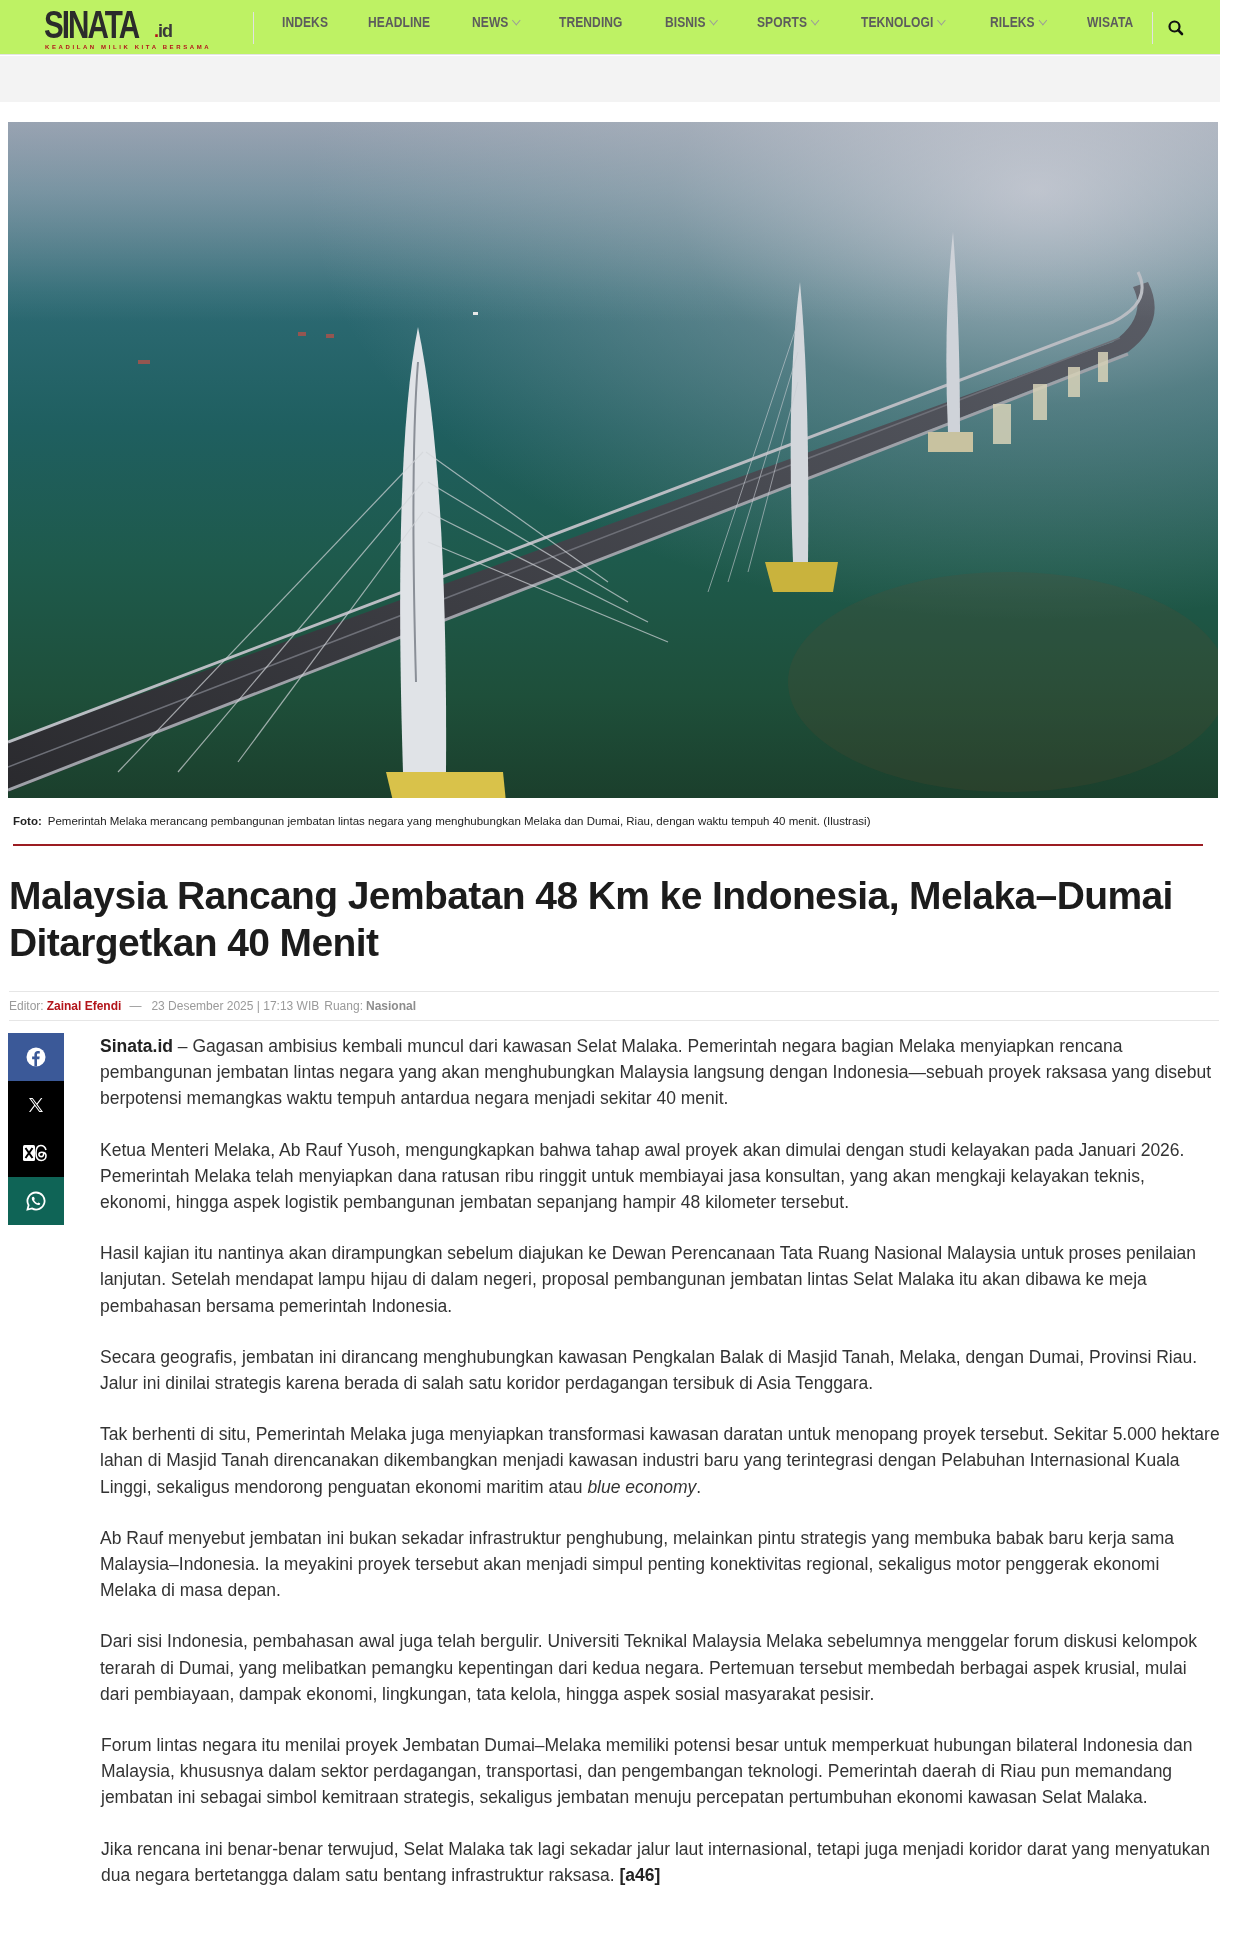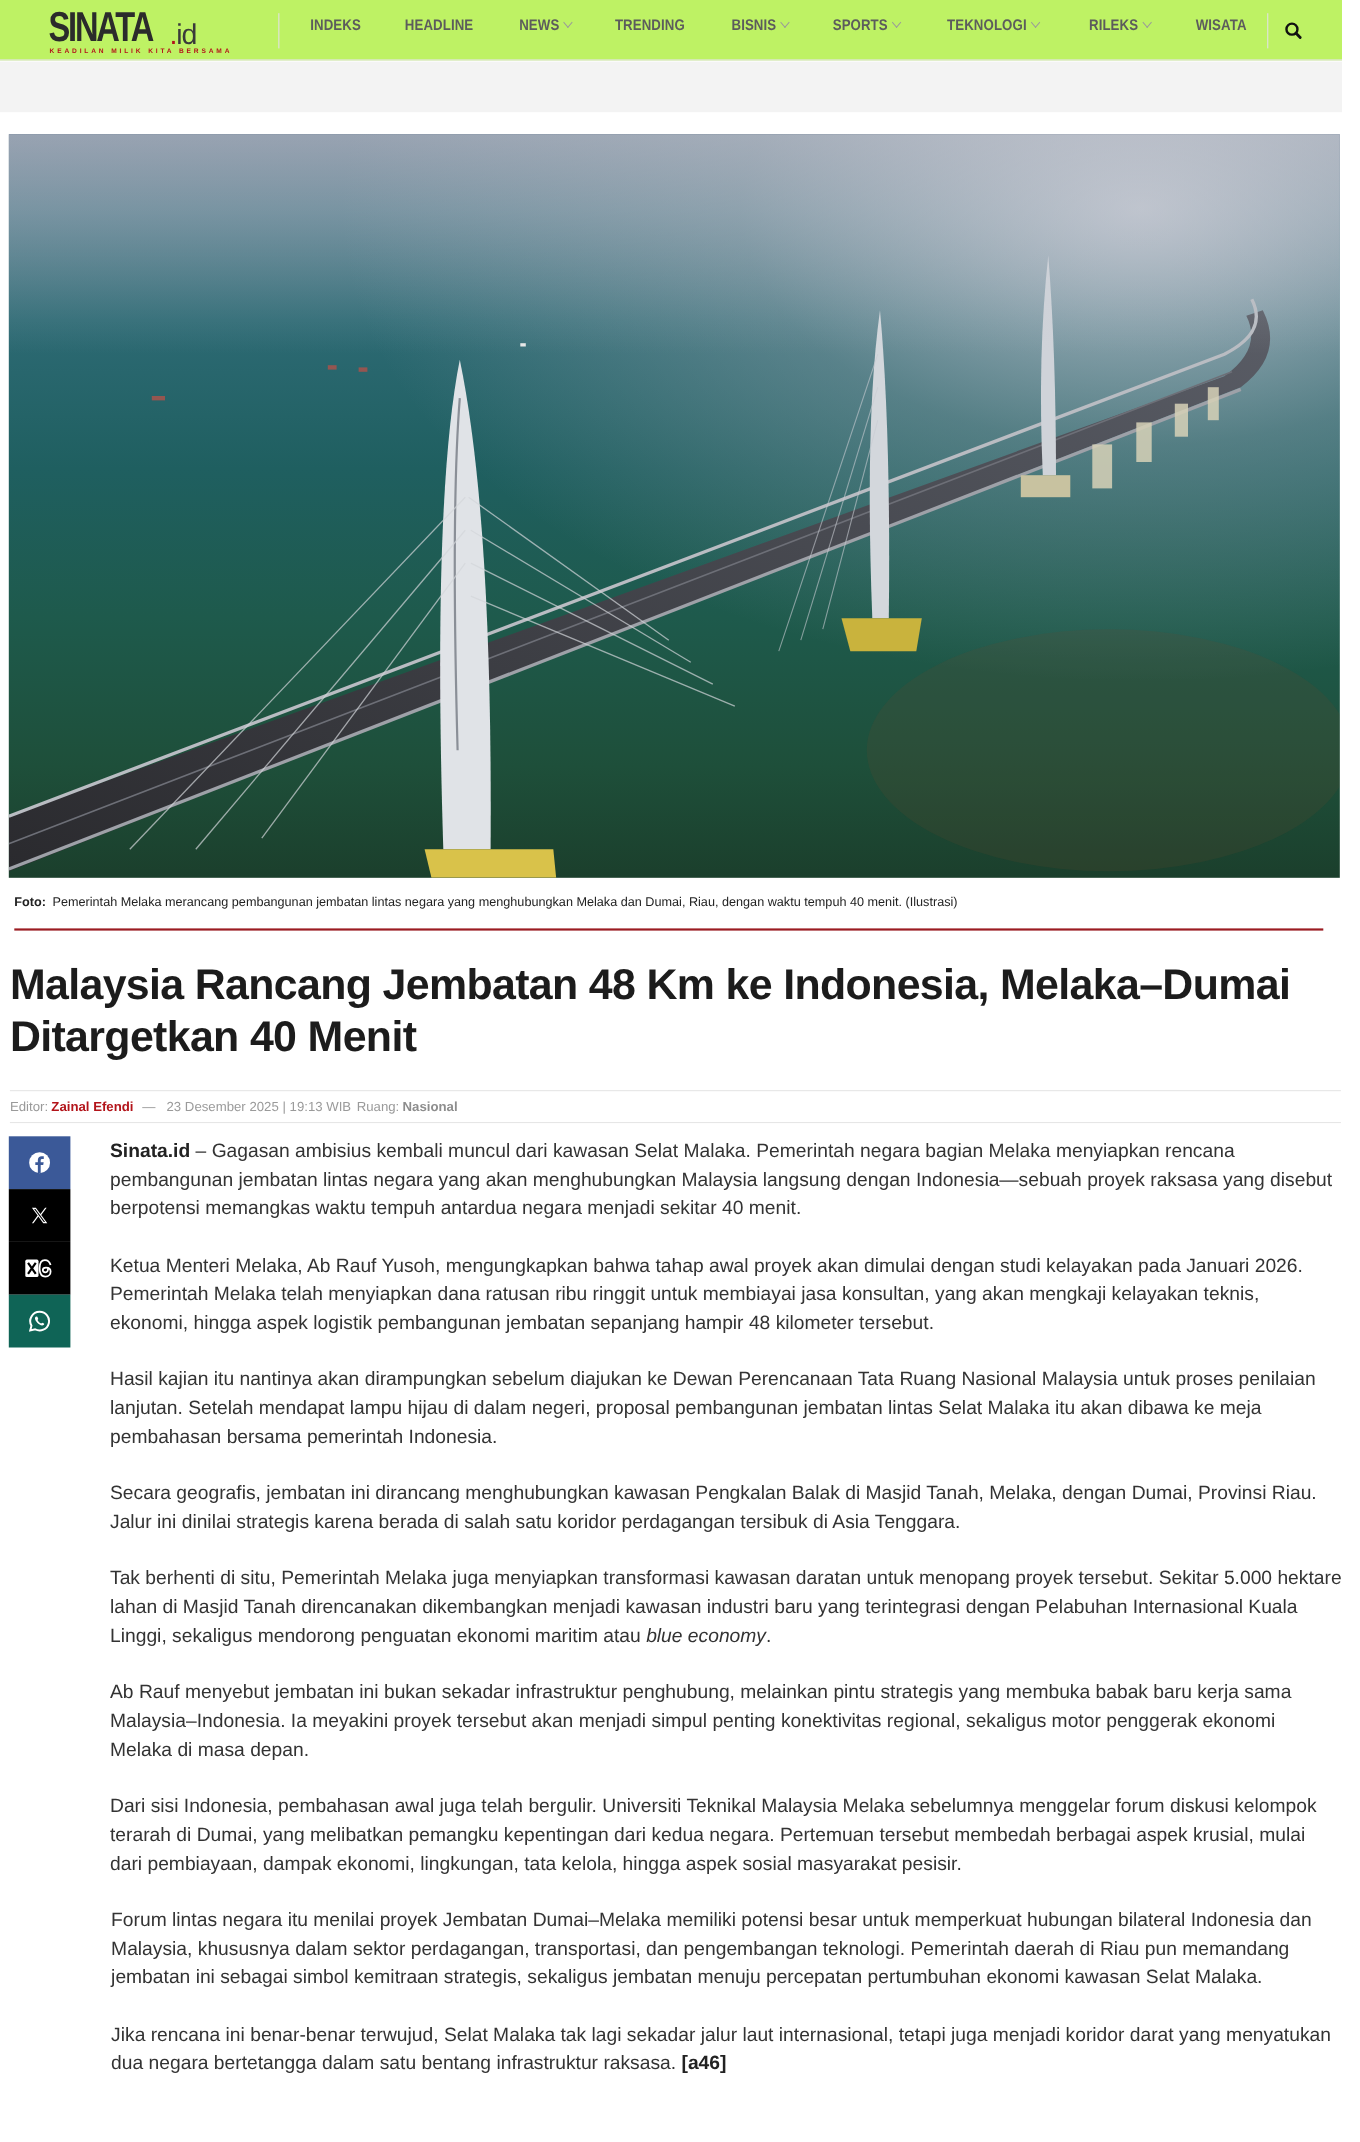--- a/index.html
+++ b/index.html
@@ -4,21 +4,21 @@
 <style>
   * { box-sizing: border-box; margin: 0; padding: 0; }
   html, body { width: 1236px; background: #ffffff; }
   body { font-family: "Liberation Sans", "DejaVu Sans", sans-serif; color: #333; position: relative; height: 1947px; overflow: hidden; }
 
   
   .header { position: absolute; left: 0; top: 0; width: 1220px; height: 55px; background: #bef264; border-bottom: 1px solid #e4e4e4; }
   .logo { position: absolute; left: 44px; top: 6px; width: 160px; height: 44px; }
   .logo-main { position: absolute; left: 0; top: 0; font-family: "Liberation Sans", sans-serif; font-weight: 700; font-size: 38px; letter-spacing: -2.5px; color: #2b2b2b; transform: scaleX(0.78); transform-origin: left top; line-height: 38px; }
   .logo-dot { color: #b3141a; }
-  .logo-tld { position: absolute; left: 110px; top: 12px; font-size: 26px; font-weight: 400; color: #3a3a3a; letter-spacing: -1px; line-height: 26px; }
+  .logo-tld { position: absolute; left: 110px; top: 12px; font-size: 18px; font-weight: 700; color: #3a3a3a; letter-spacing: -1px; line-height: 26px; }
   .logo-tagline { position: absolute; left: 1px; top: 38px; font-size: 6px; font-weight: 700; color: #b3141a; letter-spacing: 2.6px; white-space: nowrap; }
   .nav-divider { position: absolute; top: 12px; width: 1px; height: 32px; background: #e2e2e2; }
   .nav { position: absolute; left: 282px; top: 0; height: 44px; display: flex; align-items: center; }
   .nav-item { display: flex; align-items: center; font-size: 14px; font-weight: 700; color: #5c5c5c; text-transform: uppercase; margin-right: 32px; white-space: nowrap; cursor: pointer; transform: scaleX(0.86); transform-origin: left center; letter-spacing: 0.1px; }
   .nav-item .chev { display: inline-block; width: 7px; height: 7px; border-right: 1.3px solid #9a9a9a; border-bottom: 1.3px solid #9a9a9a; transform: rotate(45deg); margin-left: 6px; margin-top: -4px; }
   .search-btn { position: absolute; left: 1166px; top: 18px; width: 20px; height: 20px; cursor: pointer; }
 
   
   .ad-band { position: absolute; left: 0; top: 56px; width: 1220px; height: 46px; background: #f3f3f3; }
 
@@ -183,21 +183,21 @@
   <b>Foto:</b><span>Pemerintah Melaka merancang pembangunan jembatan lintas negara yang menghubungkan Melaka dan Dumai, Riau, dengan waktu tempuh 40 menit. (Ilustrasi)</span>
 </div>
 <div class="caption-rule"></div>
 
 <h1 class="title">Malaysia Rancang Jembatan 48 Km ke Indonesia, Melaka–Dumai Ditargetkan 40 Menit</h1>
 
 <div class="meta">
   <span>Editor:</span>
   <a class="editor-name">Zainal Efendi</a>
   <span class="dash">—</span>
-  <span>23 Desember 2025 | 19:13 WIB</span>
+  <span>23 Desember 2025 | 17:13 WIB</span>
   <span class="rubrik-label">Ruang:</span>
   <a class="rubrik-val">Nasional</a>
 </div>
 
 <div class="share">
   <div class="share-btn share-fb">
     <svg width="20" height="20" viewBox="0 0 20 20">
       <circle cx="10" cy="10" r="9.5" fill="#fff"></circle>
       <path d="M11 19.5 V12.2 H13.3 L13.7 9.5 H11 V7.9 C11 7.1 11.3 6.6 12.4 6.6 H13.8 V4.2 C13.5 4.2 12.7 4.1 11.8 4.1 C9.8 4.1 8.4 5.3 8.4 7.5 V9.5 H6.1 V12.2 H8.4 V19.5 Z" fill="#3b5998"></path>
     </svg>

